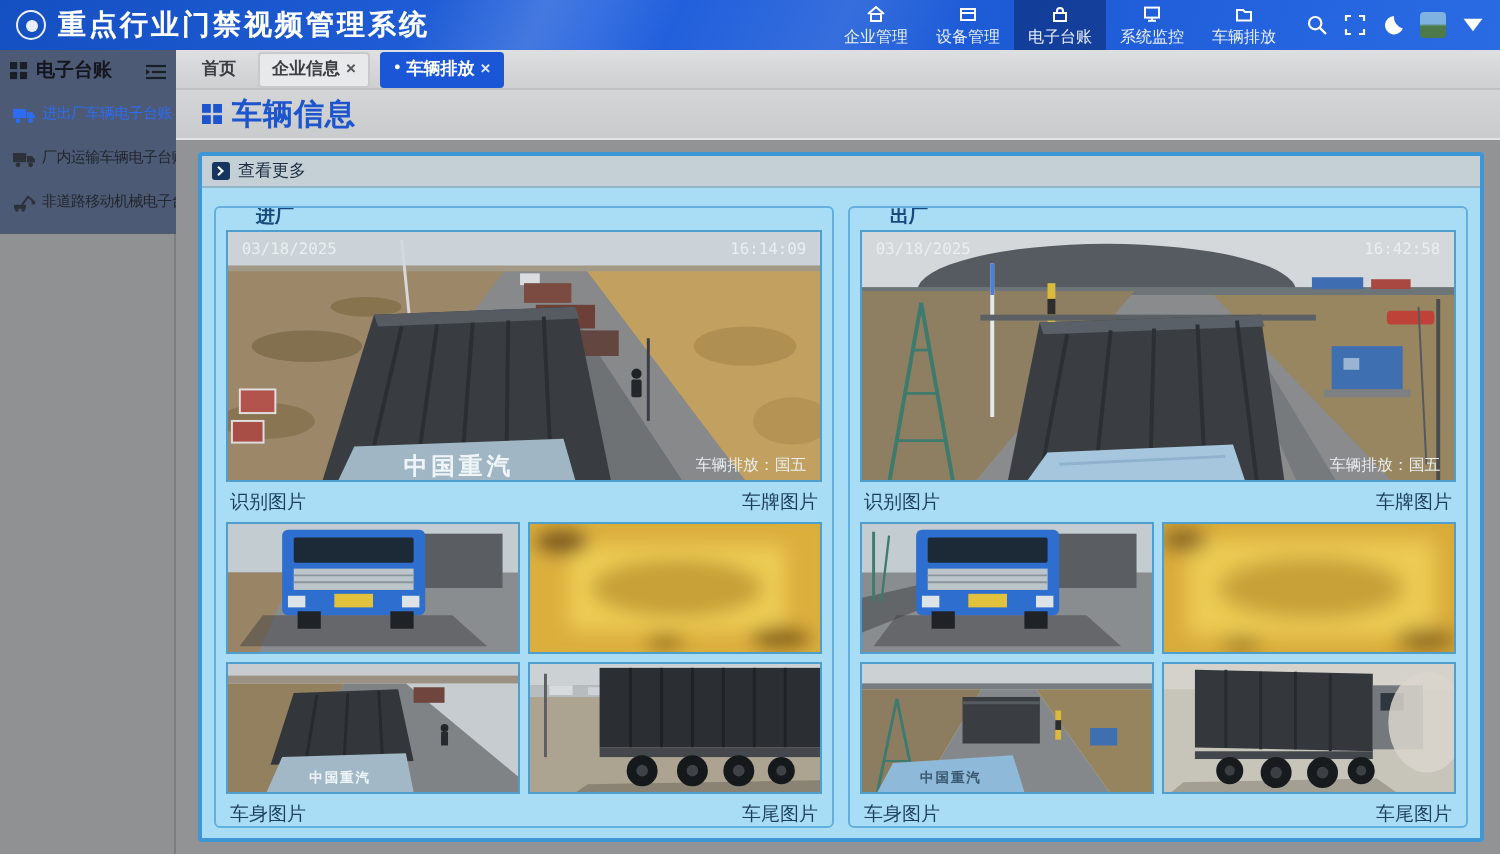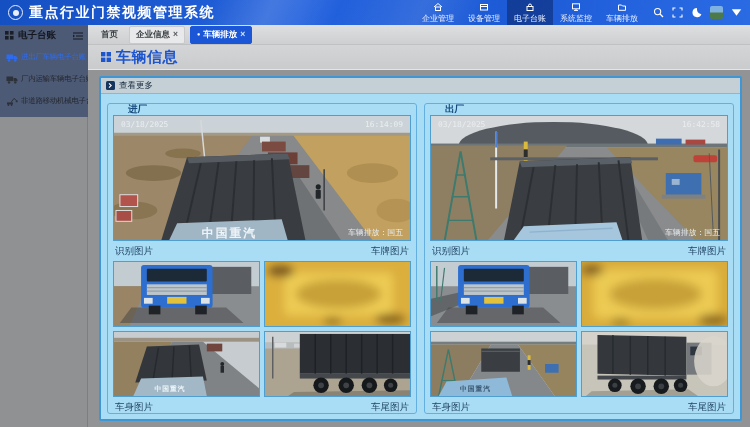--- a/index.html
+++ b/index.html
@@ -26,21 +26,21 @@
   .caret{width:7px;height:5px;}
 
   
   .shell{display:flex;height:402px;}
   .sidebar{width:88px;display:flex;flex-direction:column;background:#8f9193;flex:none;}
   .sb-dark{background:#4d5a75;padding-bottom:5px;}
   .sb-head{height:21px;display:flex;align-items:center;gap:4px;padding:0 5px;
     color:#14171f;font-size:9.5px;font-weight:bold;}
   .sb-head .spacer{flex:1;}
   .sb-item{height:22px;display:flex;align-items:center;gap:3px;padding:0 2px 0 6px;
-    font-size:7.5px;letter-spacing:-.3px;white-space:nowrap;color:#23272f;cursor:pointer;}
+    font-size:7.5px;letter-spacing:-.3px;white-space:nowrap;color:#23272f;cursor:pointer;justify-content:space-between;}
   .sb-item.active{color:#2d6cf0;}
   .sb-item svg{flex:none;}
   .sb-rest{flex:1;border-right:1px solid #7d7e80;}
 
   .main{flex:1;display:flex;flex-direction:column;min-width:0;background:#929395;}
 
   
   .tabbar{height:20px;background:linear-gradient(#dddfe0,#cdcfd1);display:flex;align-items:center;
     gap:5px;padding:0 7px;border-bottom:1px solid #bfc1c3;font-weight:bold;}
   .tab{font-size:8.5px;color:#3c4044;padding:2px 6px;border-radius:2px;display:flex;align-items:center;gap:3px;cursor:pointer;}

